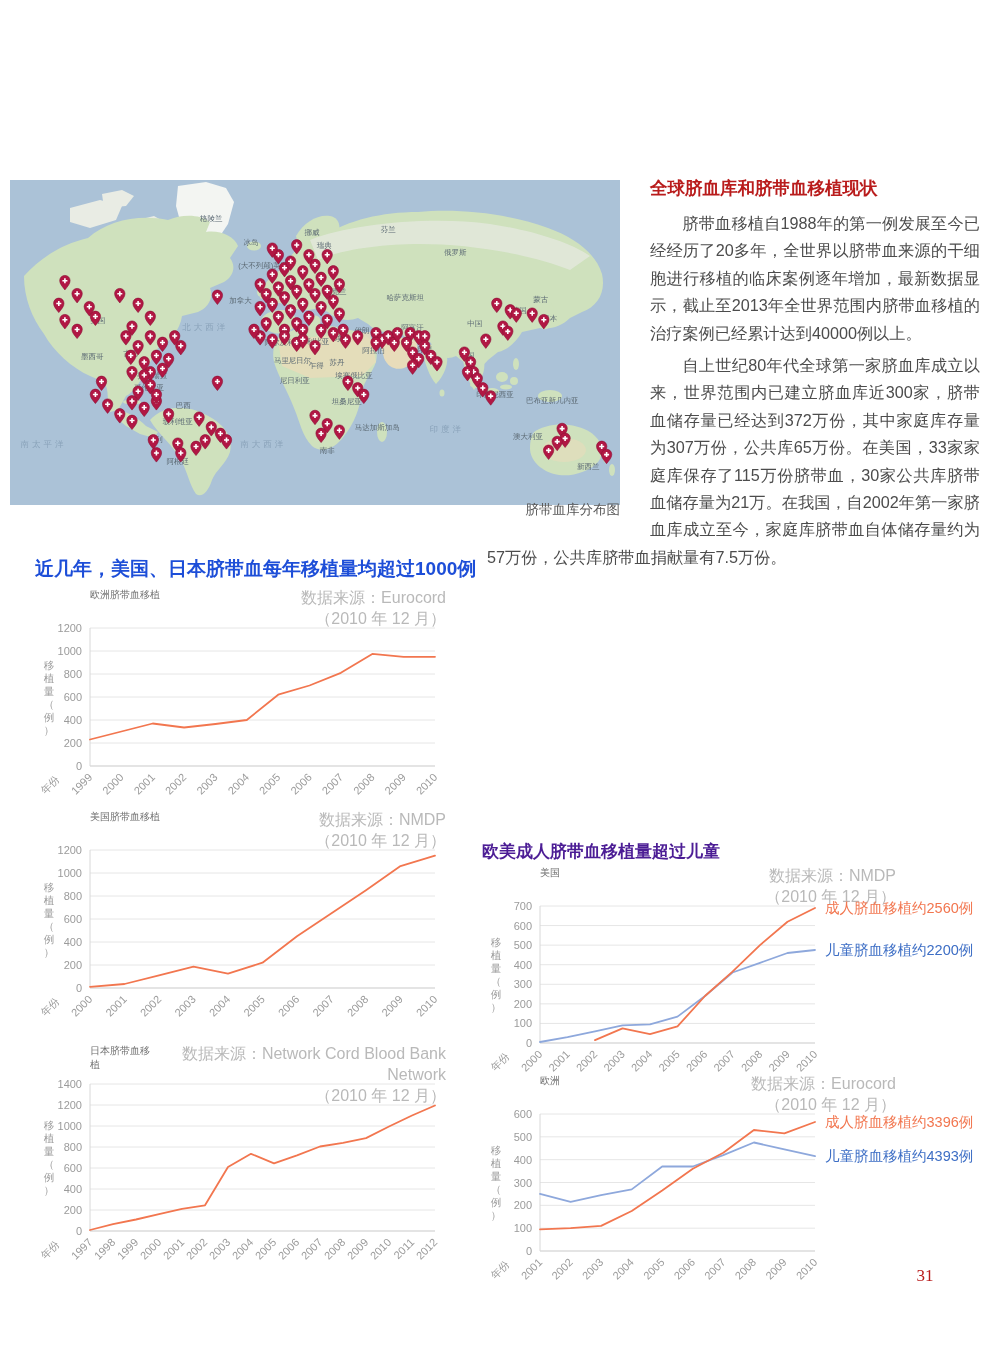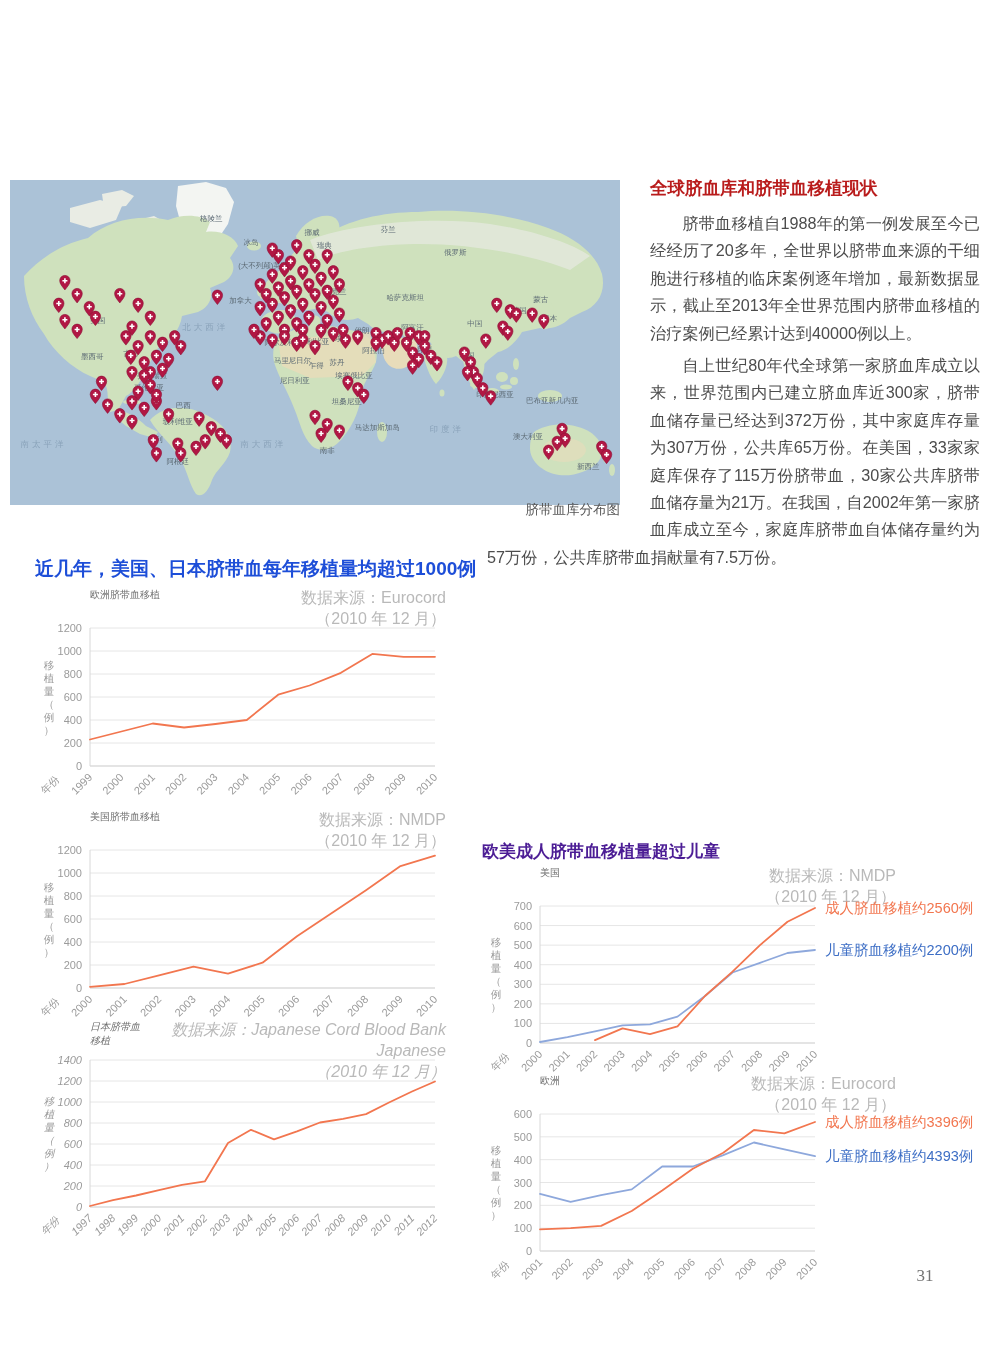--- a/index.html
+++ b/index.html
@@ -25,21 +25,21 @@
   .lchart .c-title{margin-left:55px;}
   .lchart .c-src{margin-right:4px;}
   .rchart .c-title{margin-left:58px;}
   .rchart .c-src{margin-right:96px;}
   .tick{font-size:11px;fill:#9b9b9b;}
   .axlab{font-size:10.5px;fill:#9b9b9b;}
   .ann{font-size:14.5px;}
   .map-label{font-size:7.5px;fill:#5c6a74;text-anchor:middle;}
   .ocean-label{font-size:8.5px;fill:#8aa3ba;text-anchor:middle;letter-spacing:3px;}
   .pageno{position:absolute;left:900px;top:1266px;width:50px;text-align:center;
-          font-family:"Liberation Serif","DejaVu Serif",serif;font-size:17px;color:#737373;}
+          font-family:"Liberation Serif","DejaVu Serif",serif;font-size:17px;color:#b91c1c;}
 </style>
 </head>
 <body>
 
 <div class="page">
 
   <figure class="map">
     <svg width="610" height="325" viewBox="0 0 610 325">
       <defs>
         <g id="pin">
@@ -379,24 +379,24 @@
           <text class="axlab" x="14" y="48.5" text-anchor="middle" font-size="10">移</text>
           <text class="axlab" x="14" y="61.5" text-anchor="middle" font-size="10">植</text>
           <text class="axlab" x="14" y="74.5" text-anchor="middle" font-size="10">量</text>
           <text class="axlab" x="14" y="87.5" text-anchor="middle" font-size="10">（</text>
           <text class="axlab" x="14" y="100.5" text-anchor="middle" font-size="10">例</text>
           <text class="axlab" x="14" y="113.5" text-anchor="middle" font-size="10">）</text>
           <polyline points="55.0,144.8 89.5,142.0 124.0,133.3 158.5,124.7 193.0,131.6 227.5,120.7 262.0,94.3 296.5,71.3 331.0,48.2 365.5,24.1 400.0,13.7" fill="none" stroke="#f2764f" stroke-width="1.8" stroke-linejoin="round" stroke-linecap="round"></polyline>
         </svg></div>
   </div>
 
-  <div class="chart lchart" style="left:35px;top:1020px;width:415px;font-style:italic;">
+  <div class="chart lchart" style="left:35px;top:1044px;width:415px;">
     <div class="chart-head">
       <span class="c-title">日本脐带血移植</span>
-      <span class="c-src"><span>数据来源：Japanese Cord Blood Bank Japanese</span><br><span>（2010 年 12 月）</span></span>
+      <span class="c-src"><span>数据来源：Network Cord Blood Bank Network</span><br><span>（2010 年 12 月）</span></span>
     </div>
     <div class="c-plot"><svg width="415" height="201" viewBox="0 0 415 201">
           <line x1="55" y1="155" x2="400" y2="155" stroke="#c9c9c9" stroke-width="1"></line>
           <text class="tick" x="47" y="159" text-anchor="end">0</text>
           <line x1="55" y1="134" x2="400" y2="134" stroke="#e6e6e6" stroke-width="1"></line>
           <text class="tick" x="47" y="138" text-anchor="end">200</text>
           <line x1="55" y1="113" x2="400" y2="113" stroke="#e6e6e6" stroke-width="1"></line>
           <text class="tick" x="47" y="117" text-anchor="end">400</text>
           <line x1="55" y1="92" x2="400" y2="92" stroke="#e6e6e6" stroke-width="1"></line>
           <text class="tick" x="47" y="96" text-anchor="end">600</text>

